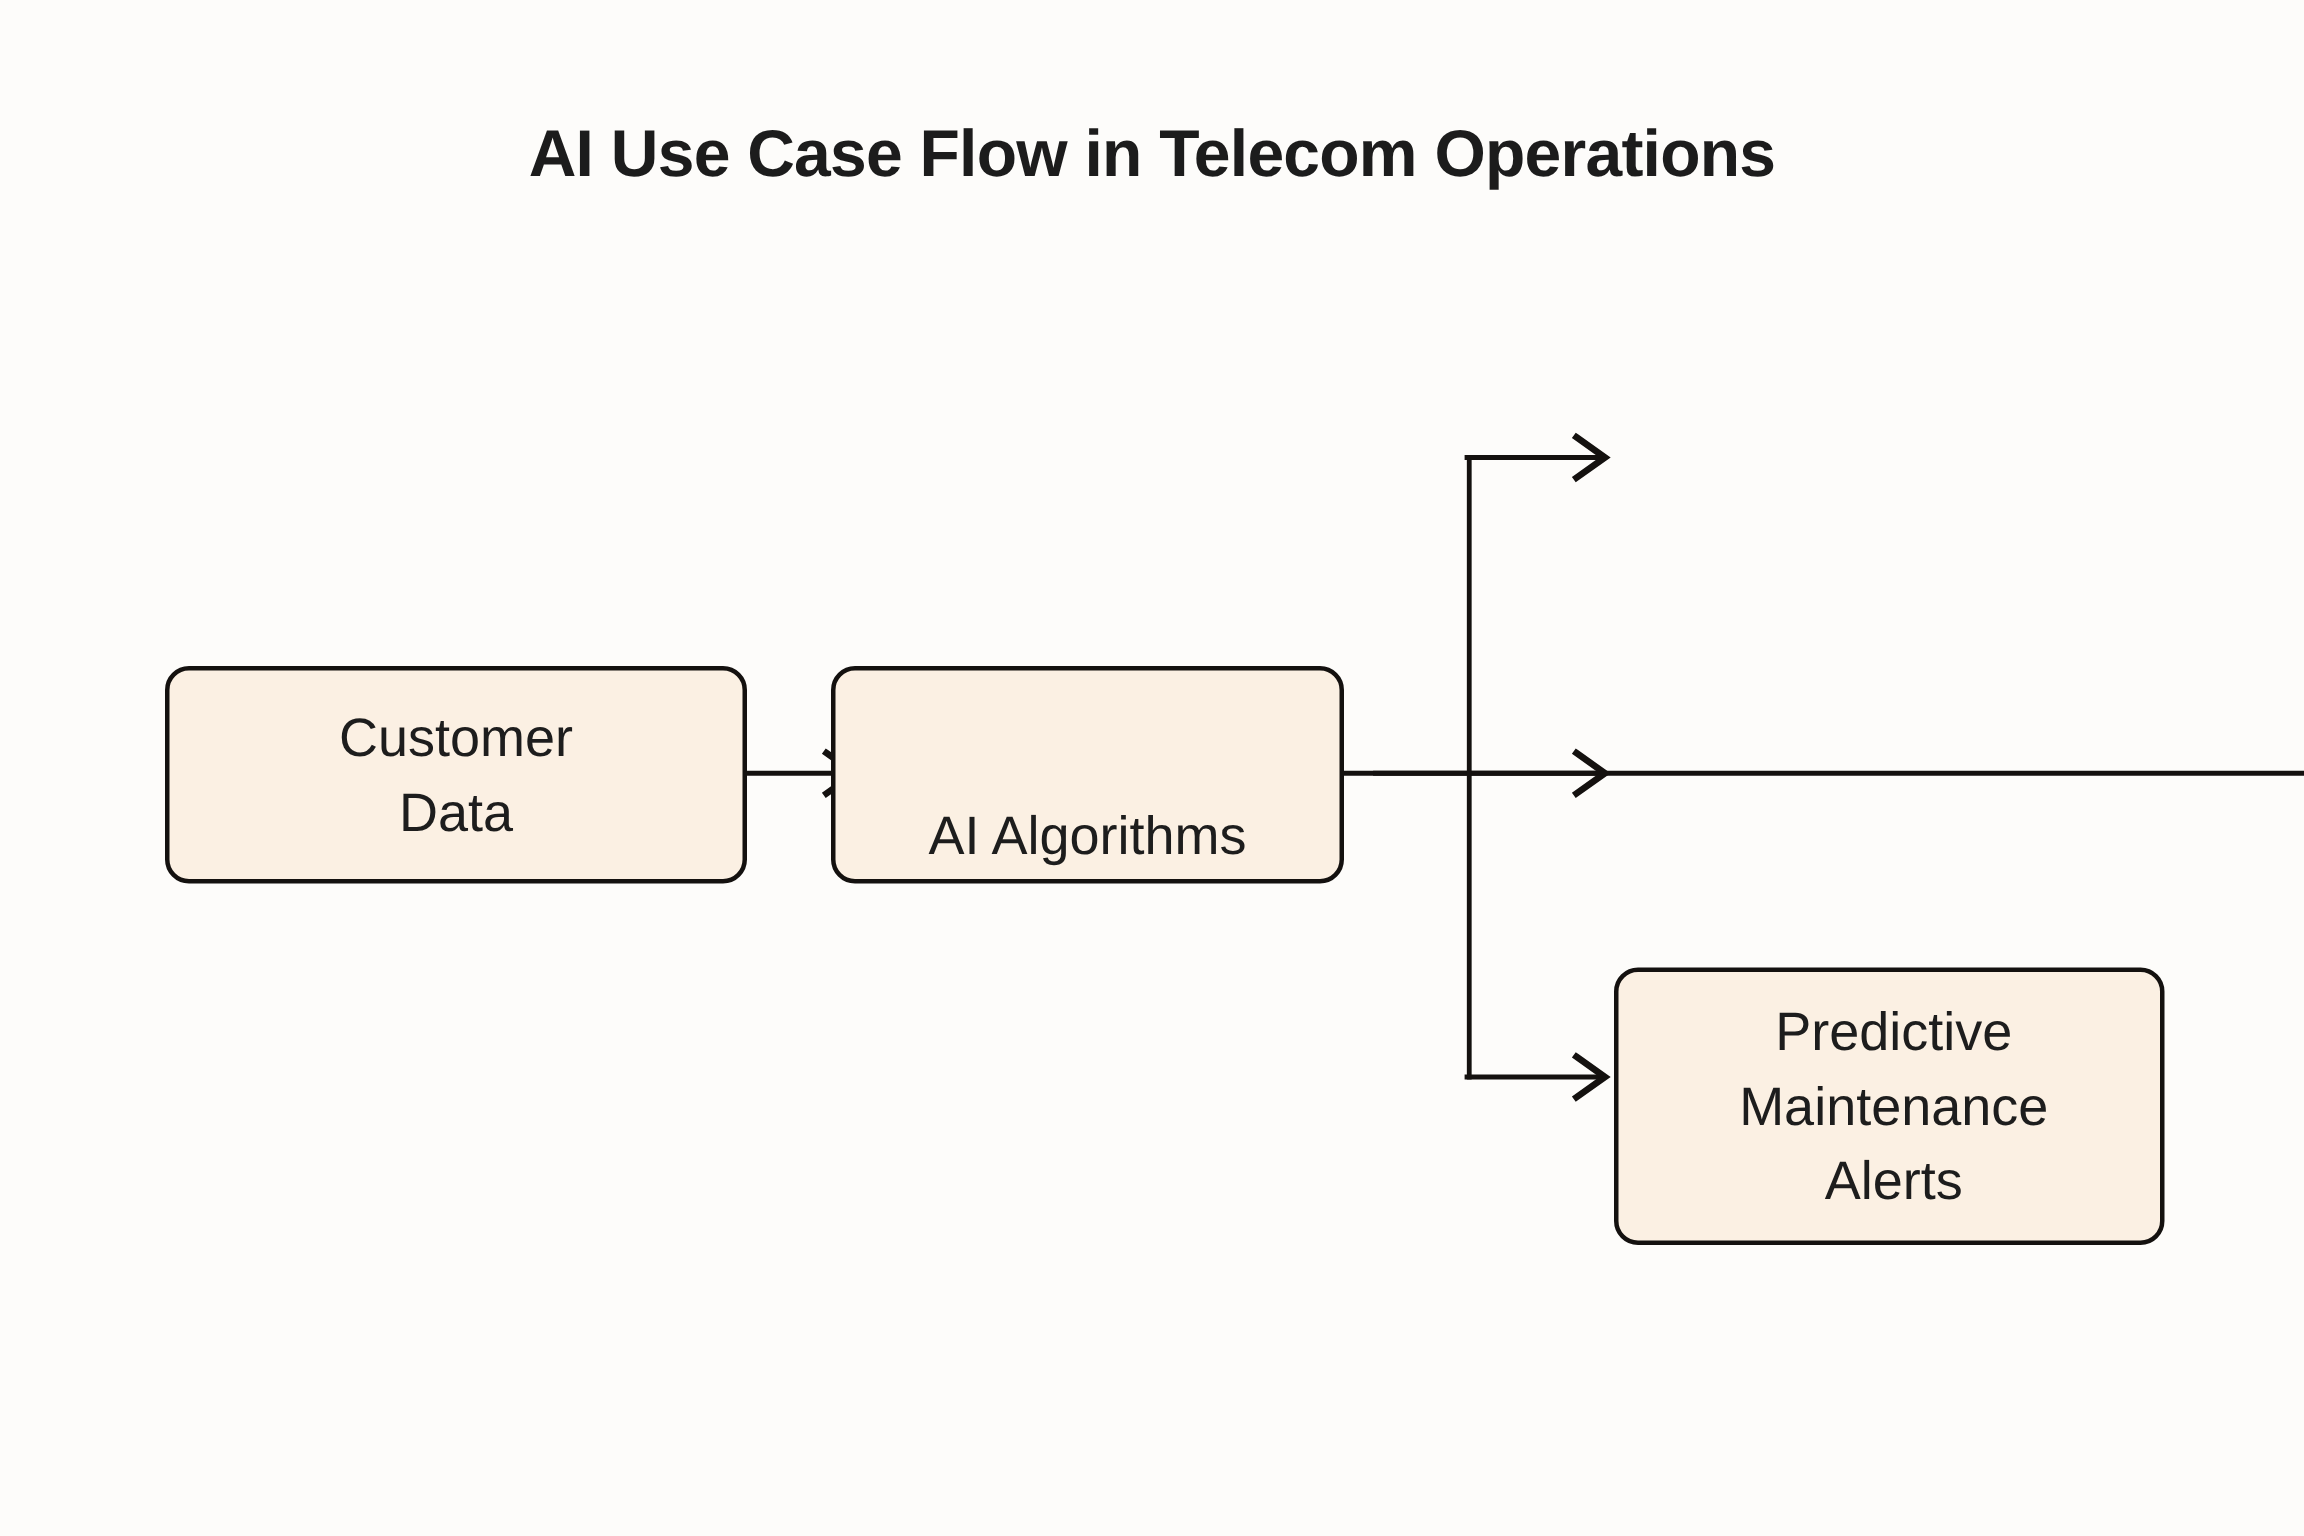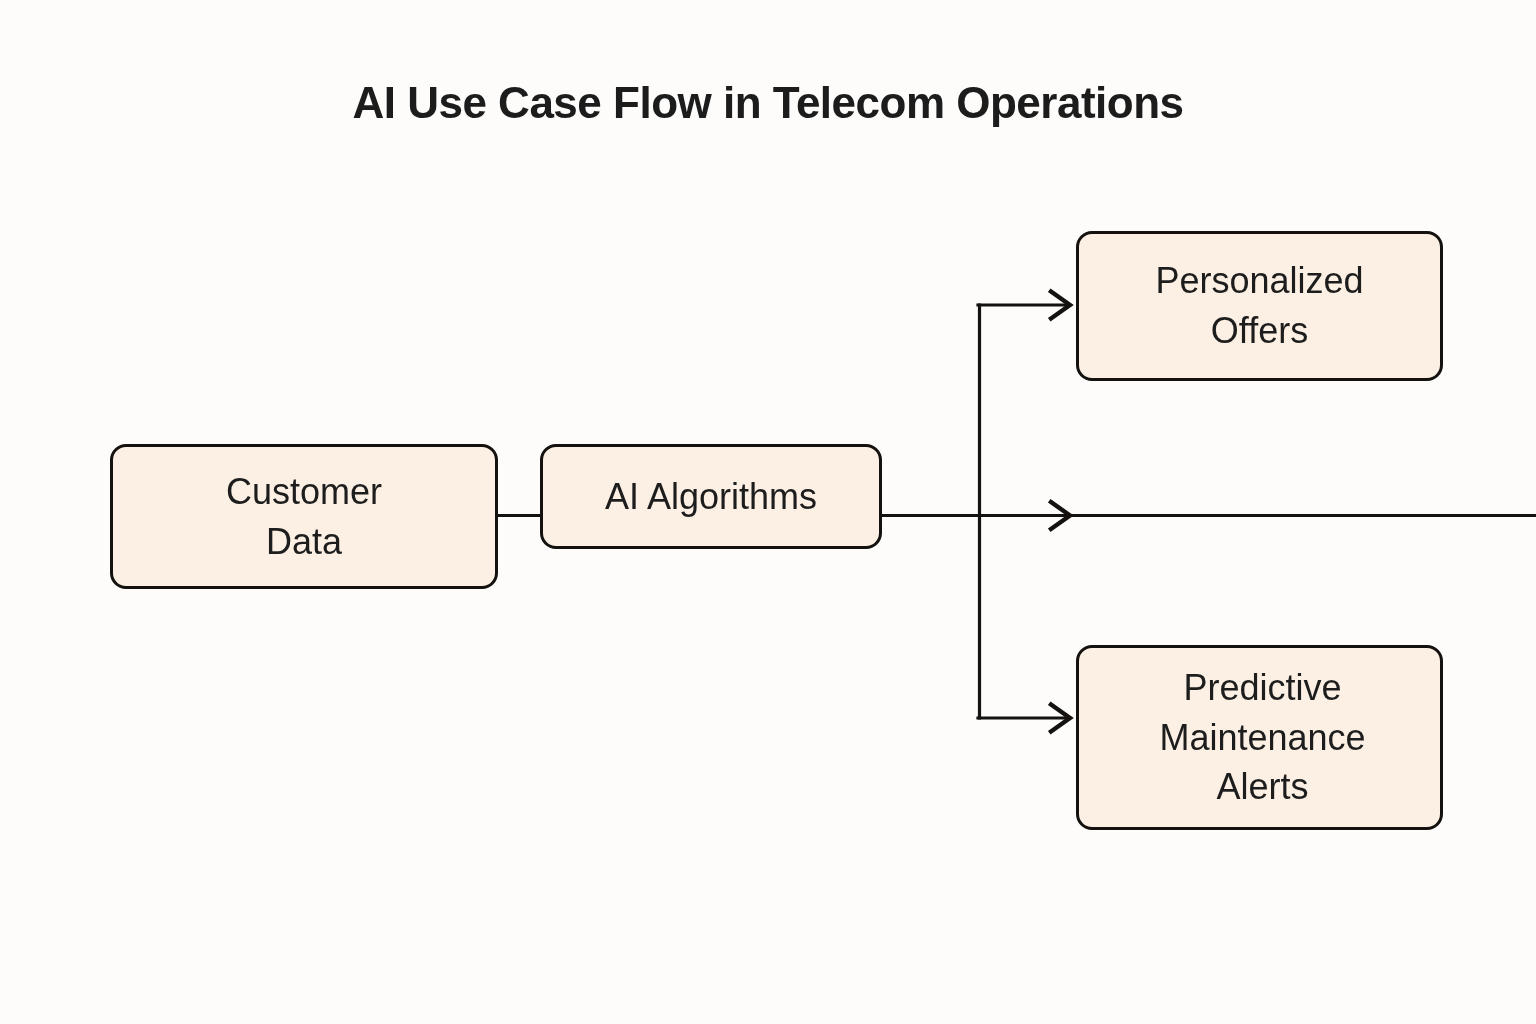--- a/index.html
+++ b/index.html
@@ -55,24 +55,25 @@
     width: 100%;
     white-space: pre-line;
   }
   #node-customer-data {
     left: 110px;
     top: 444px;
     width: 388px;
     height: 145px;
   }
   #node-ai-algorithms {
-    left: 540px;
+    left: 554px;
     top: 444px;
     width: 342px;
-    height: 105px;
+    height: 145px;
+    align-items: flex-end;
   }
   #node-personalized-offers {
     left: 1076px;
     top: 231px;
     width: 367px;
     height: 150px;
   }
   #node-fraud-alerts {
     left: 1076px;
     top: 444px;
@@ -145,24 +146,20 @@
 
   <div class="node" id="node-customer-data">
     <span class="node-label">Customer
 Data</span>
   </div>
 
   <div class="node" id="node-ai-algorithms">
     <span class="node-label">AI Algorithms</span>
   </div>
 
-  <div class="node" id="node-personalized-offers">
-    <span class="node-label">Personalized
-Offers</span>
-  </div>
 
 
   <div class="node" id="node-predictive-maintenance">
     <span class="node-label">Predictive
 Maintenance
 Alerts</span>
   </div>
 
 </div>
 

